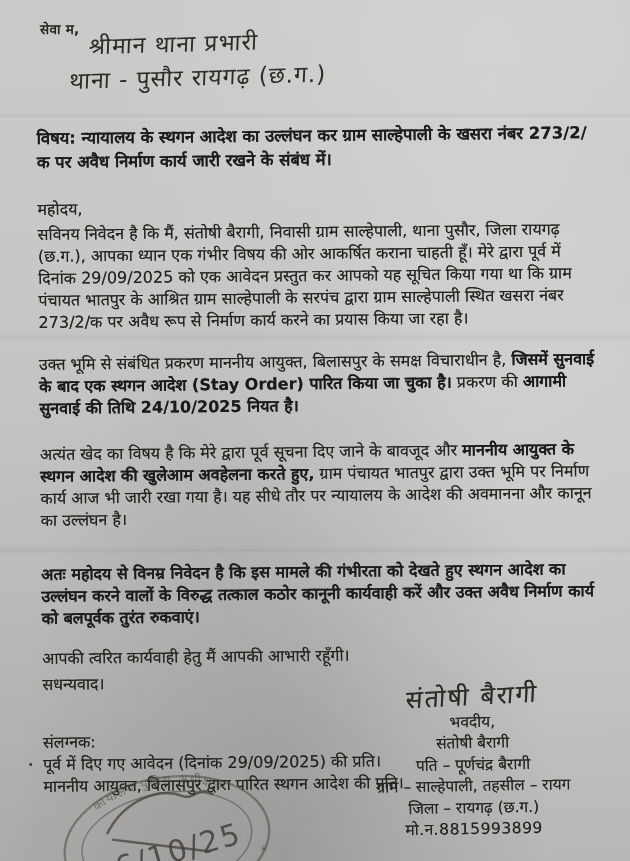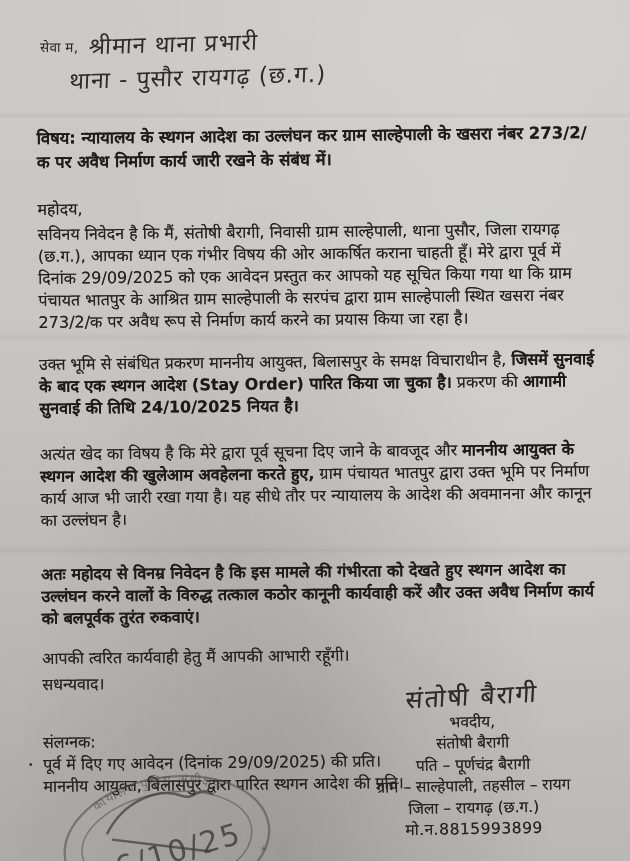--- a/index.html
+++ b/index.html
@@ -17,22 +17,22 @@
       radial-gradient(ellipse at 5% 98%, rgba(0,0,0,0.08), transparent 45%),
       linear-gradient(180deg,#cbcac8 0%,#c7c6c4 45%,#c2c1bf 75%,#b9b8b6 100%);
     color:#201f1d;
   }
   .crease{position:absolute;left:0;width:100%;height:10px;pointer-events:none;}
   .crease.c1{top:112px;background:linear-gradient(180deg,transparent,rgba(0,0,0,0.05) 50%,rgba(255,255,255,0.08) 60%,transparent);}
   .crease.c2{top:332px;background:linear-gradient(180deg,transparent,rgba(0,0,0,0.04) 50%,transparent);}
   .crease.c3{top:545px;background:linear-gradient(180deg,transparent,rgba(0,0,0,0.04) 55%,transparent);}
 
   .to-label{
-    position:absolute;left:40px;top:38px;
-    font-size:13.5px;font-weight:normal;letter-spacing:.3px;color:#262522;
+    position:absolute;left:40px;top:20px;
+    font-size:13.5px;font-weight:bold;letter-spacing:.3px;color:#262522;
   }
   .hand{color:#2c2b28;}
   .addressee{
     position:absolute;left:88px;top:26px;
     font-size:23px;line-height:34px;letter-spacing:1px;
     transform:rotate(-1.6deg) skewX(-4deg);
     font-weight:500;white-space:nowrap;
   }
   .addressee .l2{margin-left:-18px;}
 

